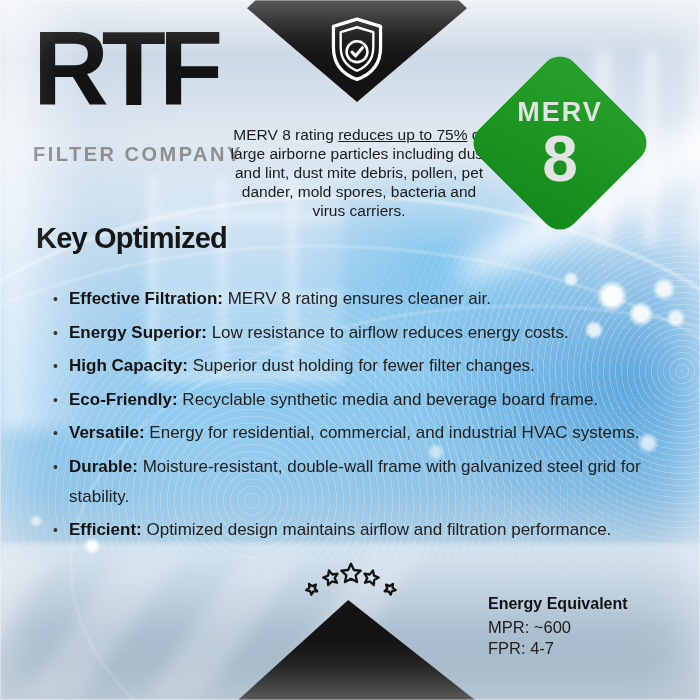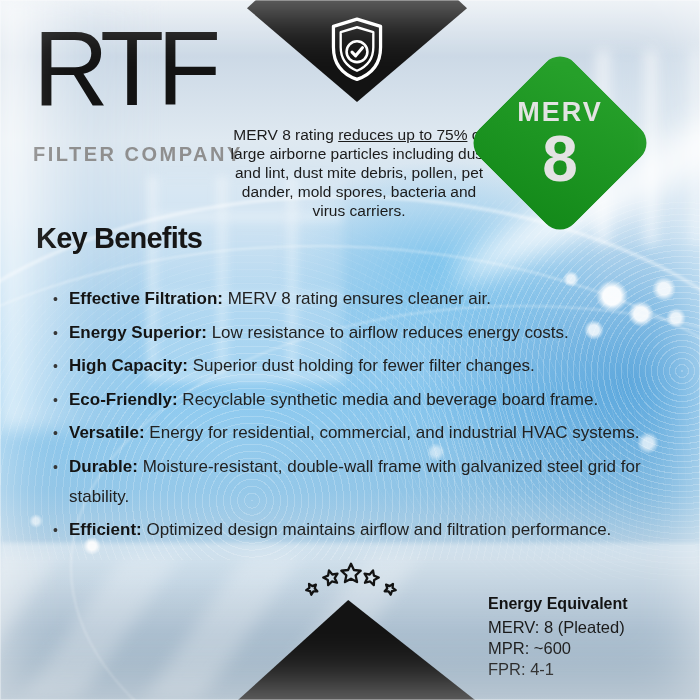--- a/index.html
+++ b/index.html
@@ -53,21 +53,21 @@
     background:linear-gradient(180deg, rgba(255,255,255,.4), rgba(160,180,198,.2) 55%, rgba(130,150,170,.3));
     filter:blur(2px);}
   .bg-shaft{position:absolute;left:-50px;top:555px;width:420px;height:145px;transform:skewX(-35deg);opacity:.45;
     background:repeating-linear-gradient(90deg, rgba(255,255,255,.55) 0 58px, rgba(255,255,255,0) 58px 122px);
     filter:blur(10px);}
   .vignette{position:absolute;inset:0;pointer-events:none;
     box-shadow:inset 0 0 55px 8px rgba(255,255,255,.5), inset 0 0 0 1px rgba(255,255,255,.35);}
 
   
   .logo{position:absolute;left:33px;top:16px;}
-  .logo-name{font-size:105px;line-height:1;font-weight:400;letter-spacing:-7px;color:var(--banner_black,#141414);}
+  .logo-name{font-size:105px;line-height:1;font-weight:700;letter-spacing:-7px;color:var(--banner_black,#141414);}
   .logo-sub{margin-top:22px;font-size:20px;font-weight:bold;letter-spacing:2.5px;color:var(--logo_gray,#8f8f8f);}
 
   
   .pennant-top{position:absolute;left:247px;top:0;width:220px;height:102px;background:var(--banner_black,#131313);
     clip-path:polygon(4% 0, 96% 0, 100% 8%, 50% 100%, 0 8%);}
   .shield{position:absolute;left:50%;top:16px;transform:translateX(-50%);}
 
   
   .intro{position:absolute;left:225px;top:109px;width:268px;text-align:center;
     font-size:15.5px;line-height:19px;color:#1b1b1b;}
@@ -134,21 +134,21 @@
 
   <p class="intro"><span>MERV 8 rating </span><span class="u">reduces up to 75%</span><span> of large airborne particles including dust and lint, dust mite debris, pollen, pet dander, mold spores, bacteria and virus carriers.</span></p>
 
   <div class="diamond">
     <div class="diamond-inner">
       <div class="diamond-merv">MERV</div>
       <div class="diamond-8">8</div>
     </div>
   </div>
 
-  <h2 class="kb-title">Key Benefits</h2>
+  <h2 class="kb-title">Key Optimized</h2>
   <ul class="kb-list">
     <li><b>Effective Filtration:</b><span> MERV 8 rating ensures cleaner air.</span></li>
     <li><b>Energy Superior:</b><span> Low resistance to airflow reduces energy costs.</span></li>
     <li><b>High Capacity:</b><span> Superior dust holding for fewer filter changes.</span></li>
     <li><b>Eco-Friendly:</b><span> Recyclable synthetic media and beverage board frame.</span></li>
     <li><b>Versatile:</b><span> Energy for residential, commercial, and industrial HVAC systems.</span></li>
     <li><b>Durable:</b><span> Moisture-resistant, double-wall frame with galvanized steel grid for stability.</span></li>
     <li><b>Efficient:</b><span> Optimized design maintains airflow and filtration performance.</span></li>
   </ul>
 
@@ -166,19 +166,18 @@
       <path vector-effect="non-scaling-stroke" d="M12 2.5l2.7 5.8 6.3.7-4.7 4.3 1.3 6.2L12 16.4 6.4 19.5l1.3-6.2L3 9l6.3-.7z"></path>
       </g>
     <g transform="translate(87,27) rotate(30) scale(0.62) translate(-12,-12)">
       <path vector-effect="non-scaling-stroke" d="M12 2.5l2.7 5.8 6.3.7-4.7 4.3 1.3 6.2L12 16.4 6.4 19.5l1.3-6.2L3 9l6.3-.7z"></path>
       </g>
   </svg>
   <div class="pennant-bottom"></div>
 
   <div class="rating">
     <p class="rating-title">Energy Equivalent</p>
-    <div class="rating-line">MERV: 8 (Pleated)</div>
     <div class="rating-line">MPR: ~600</div>
-    <div class="rating-line">FPR: 4-1</div>
+    <div class="rating-line">FPR: 4-7</div>
   </div>
 
   <div class="vignette"></div>
 </div>
 
 </body></html>

